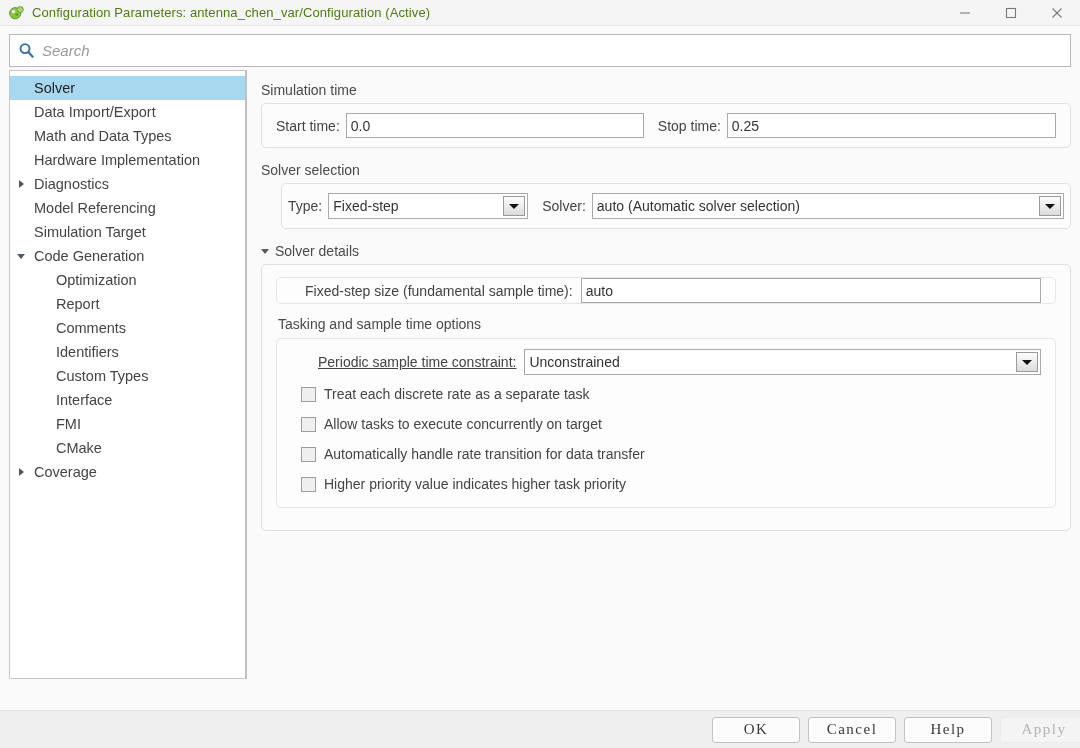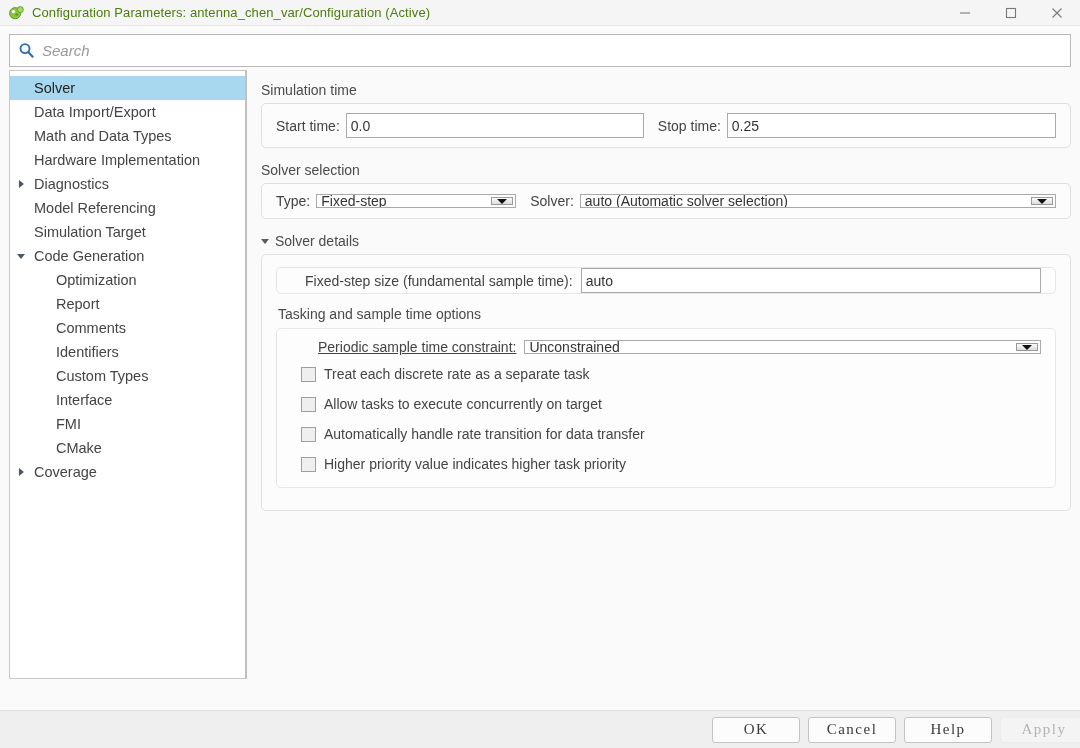--- a/index.html
+++ b/index.html
@@ -162,21 +162,21 @@
     background: #ffffff;
     font-size: 14px;
     color: #333333;
     display: flex;
     align-items: center;
     padding-left: 4px;
     min-width: 0;
   }
 
   .combo {
-    height: 14px;
+    height: 26px;
     border: 1px solid #a9a9a9;
     background: #ffffff;
     display: flex;
     align-items: stretch;
     min-width: 0;
   }
   .combo-text {
     flex: 1 1 auto;
     font-size: 14px;
     color: #333333;
@@ -419,21 +419,21 @@
       <div class="group" style="padding:9px 14px;">
         <div class="row">
           <span class="lbl">Start time:</span>
           <div class="txtfield" style="width:298px; margin-left:6px;">0.0</div>
           <span class="lbl" style="margin-left:14px;">Stop time:</span>
           <div class="txtfield" style="flex:1 1 auto; margin-left:6px;">0.25</div>
         </div>
       </div>
 
       <div class="section-title">Solver selection</div>
-      <div class="group" style="padding:9px 14px;">
+      <div class="group" style="padding:9px 6px;margin-left:20px;">
         <div class="row">
           <span class="lbl">Type:</span>
           <div class="combo" style="width:200px; margin-left:6px;">
             <span class="combo-text">Fixed-step</span>
             <span class="combo-btn">
                 <span class="tri"></span>
               </span>
           </div>
           <span class="lbl" style="margin-left:14px;">Solver:</span>
           <div class="combo" style="flex:1 1 auto; margin-left:6px;">

